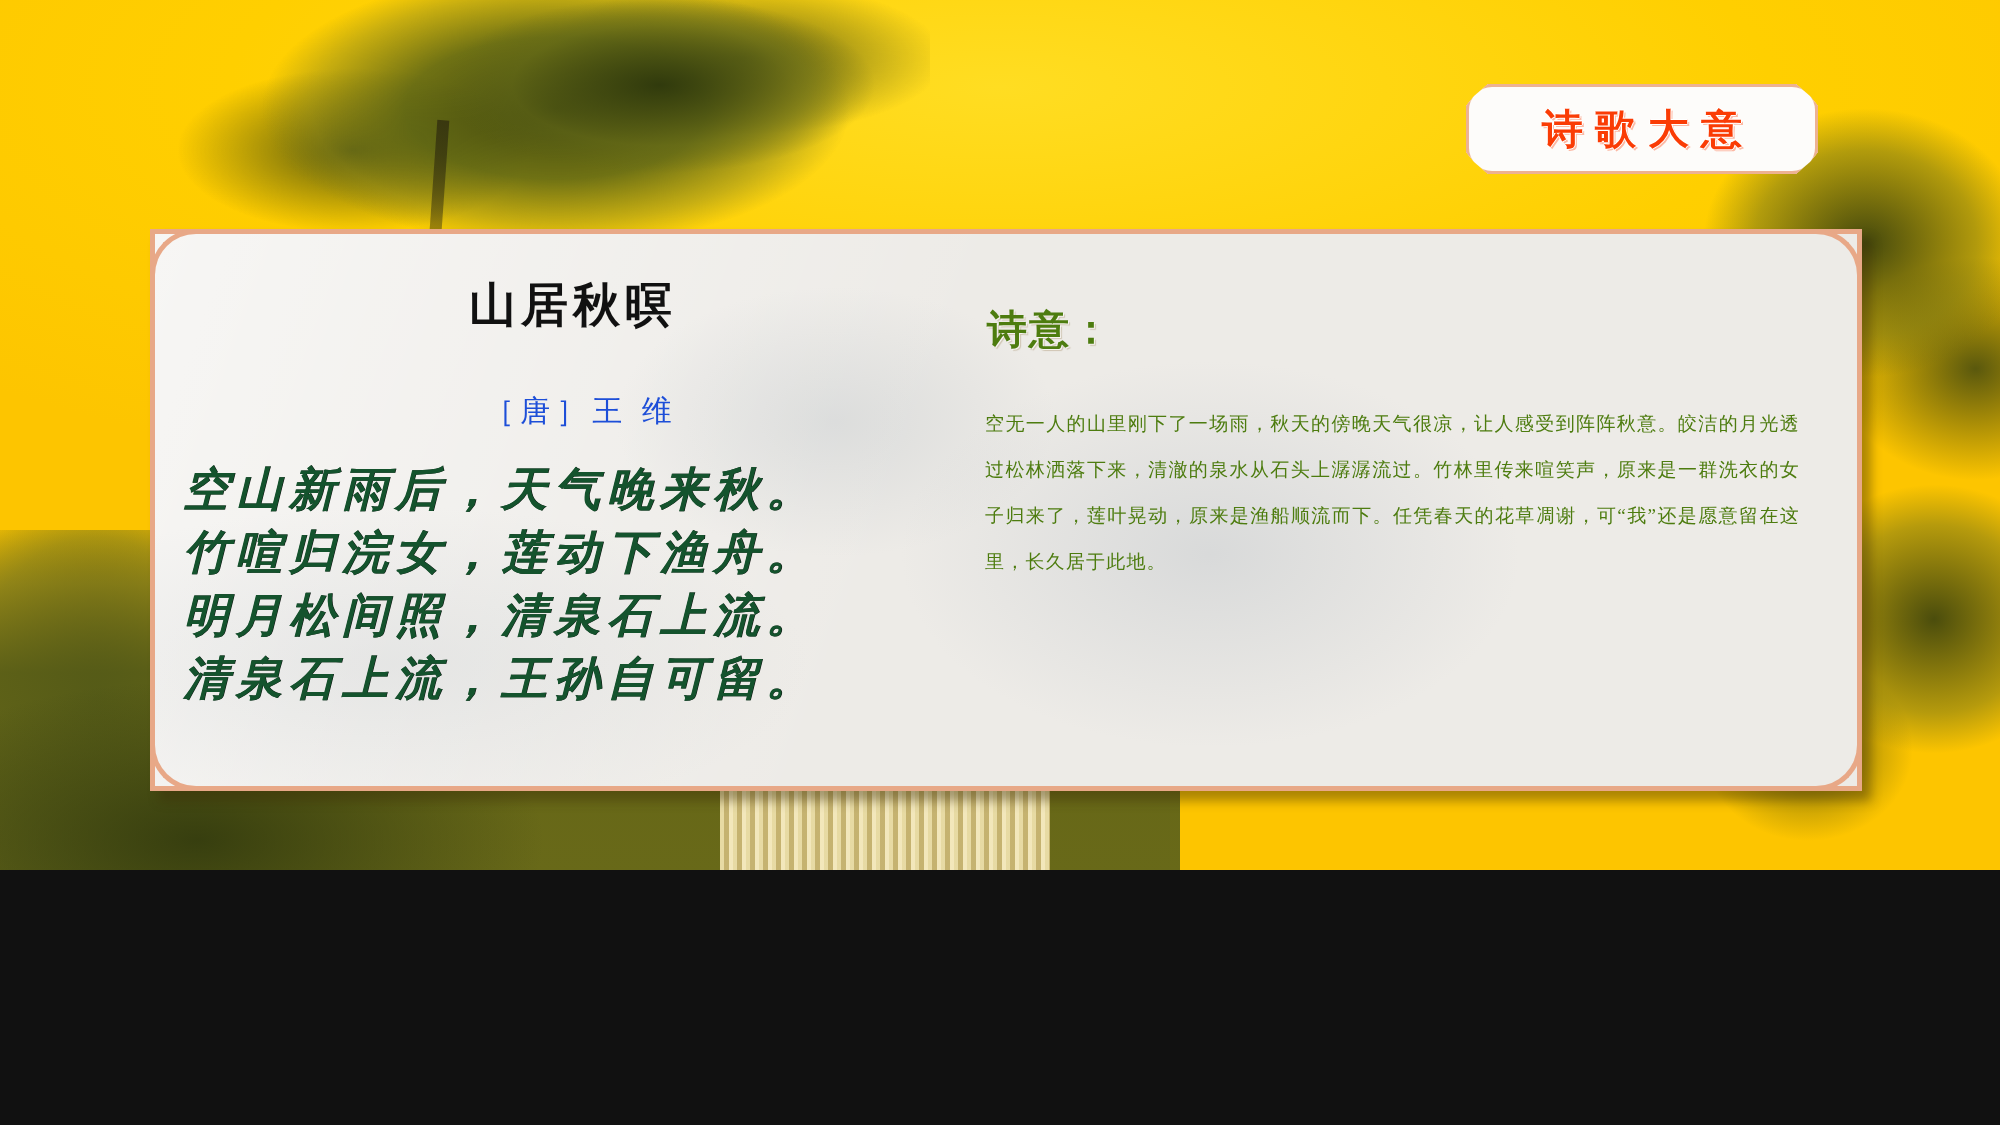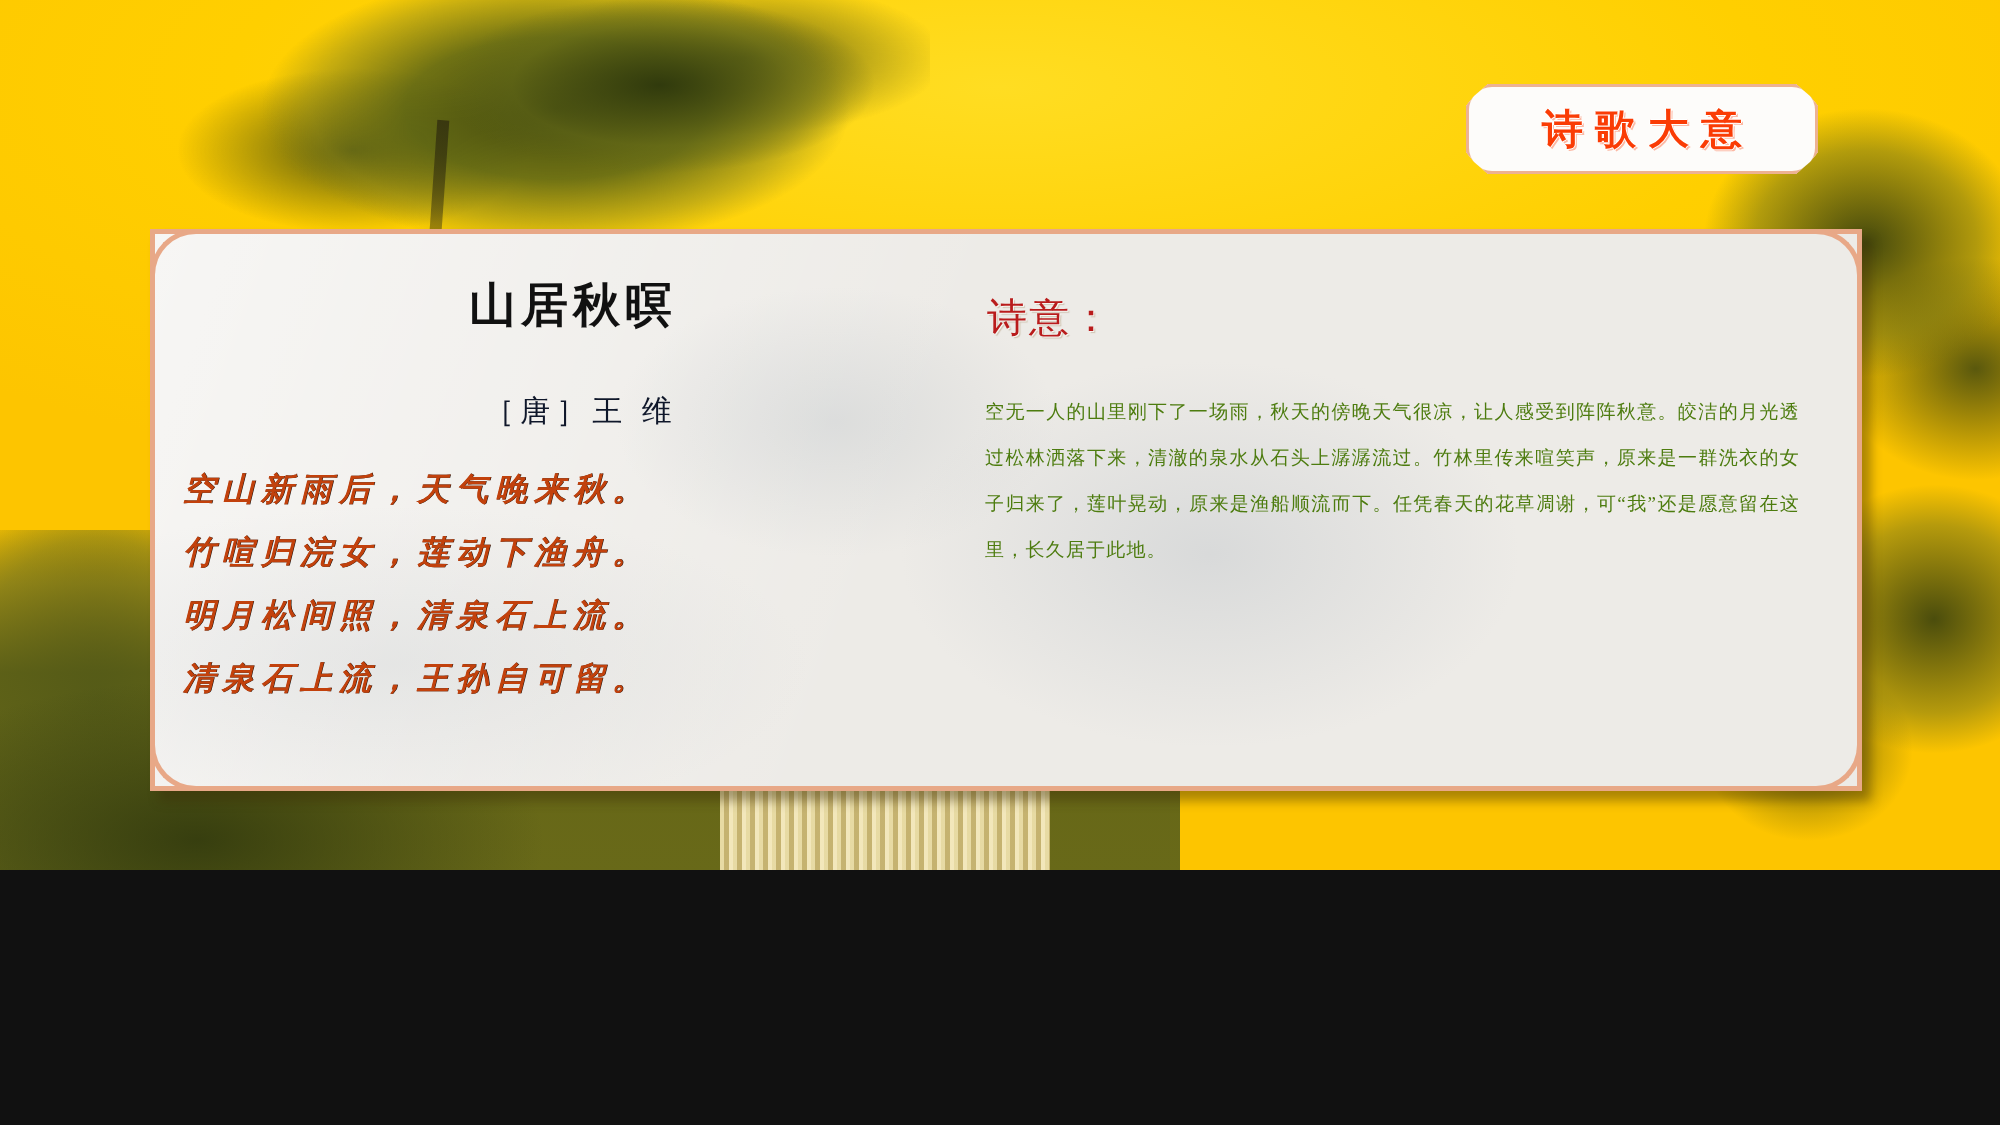--- a/index.html
+++ b/index.html
@@ -143,48 +143,48 @@
     font-size:47px;
     color:#111;
     letter-spacing:5px;
     margin:0 0 0 18px;
     padding-top:6px;
   }
   .poem-author{
     text-align:center;
     font-family:"Liberation Serif","DejaVu Serif",serif;
     font-size:30px;
-    color:#0f172a;
+    color:#1d4ed8;
     letter-spacing:6px;
     margin:54px 0 0 34px;
   }
   .poem-lines{margin:26px 0 0 0;}
   .poem-line{
     font-family:"Liberation Serif","DejaVu Serif",serif;
     font-weight:bold;
     font-style:italic;
-    font-size:32px;
-    color:#c2410c;
+    font-size:46px;
+    color:#14532d;
     letter-spacing:7px;
     line-height:63px;
     white-space:nowrap;
     padding-left:4px;
     text-shadow:0.6px 0 0 #0d0d0d;
   }
 
   
   .mean-col{flex:1 1 auto;padding:52px 54px 0 10px;box-sizing:border-box;position:relative;}
   .mean-head{
     font-family:"Liberation Sans","DejaVu Sans",sans-serif;
-    font-weight:normal;
+    font-weight:bold;
     font-size:40px;
-    color:#b91c1c;
+    color:#4d7c0f;
     letter-spacing:2px;
     text-shadow:1px 1px 0 rgba(255,255,255,.8), 2px 2px 1px rgba(120,84,22,.25);
-    margin:4px 0 0 2px;
+    margin:16px 0 0 2px;
   }
   .mean-body{
     margin-top:44px;
     font-family:"Liberation Serif","DejaVu Serif",serif;
     font-size:19px;
     color:#4d7c0f;
     line-height:46px;
     letter-spacing:1.2px;
     text-align:justify;
     text-justify:inter-character;

